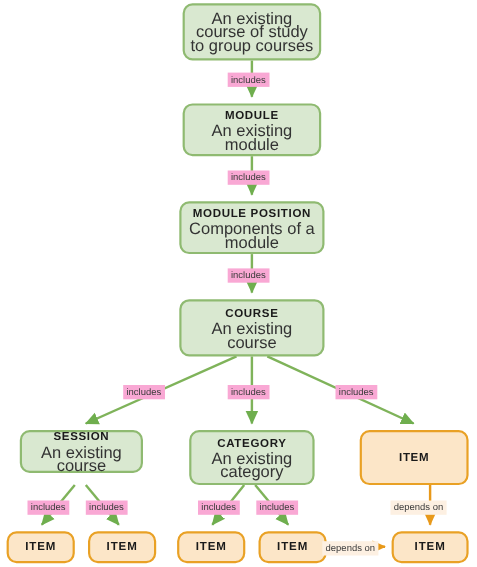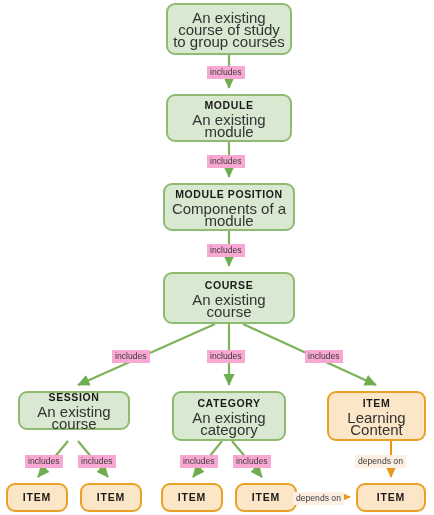--- a/index.html
+++ b/index.html
@@ -124,21 +124,20 @@
       <div class="node green" style="left: 18px; top: 391px; width: 112px; height: 39px;">
         <div class="node-title">SESSION</div>
         <div class="node-desc">An existing course</div>
       </div>
       <div class="node green" style="left: 172px; top: 391px; width: 114px; height: 50px;">
         <div class="node-title">CATEGORY</div>
         <div class="node-desc">An existing category</div>
       </div>
       <div class="node orange" style="left: 327px; top: 391px; width: 99px; height: 50px;">
         <div class="node-title">ITEM</div>
-        <div class="node-desc">Learning Content</div>
       </div>
       <div class="node orange small" style="left: 6px; top: 483px; width: 62px; height: 29px;">
         <div class="node-title">ITEM</div>
       </div>
       <div class="node orange small" style="left: 80px; top: 483px; width: 62px; height: 29px;">
         <div class="node-title">ITEM</div>
       </div>
       <div class="node orange small" style="left: 161px; top: 483px; width: 62px; height: 29px;">
         <div class="node-title">ITEM</div>
       </div>

